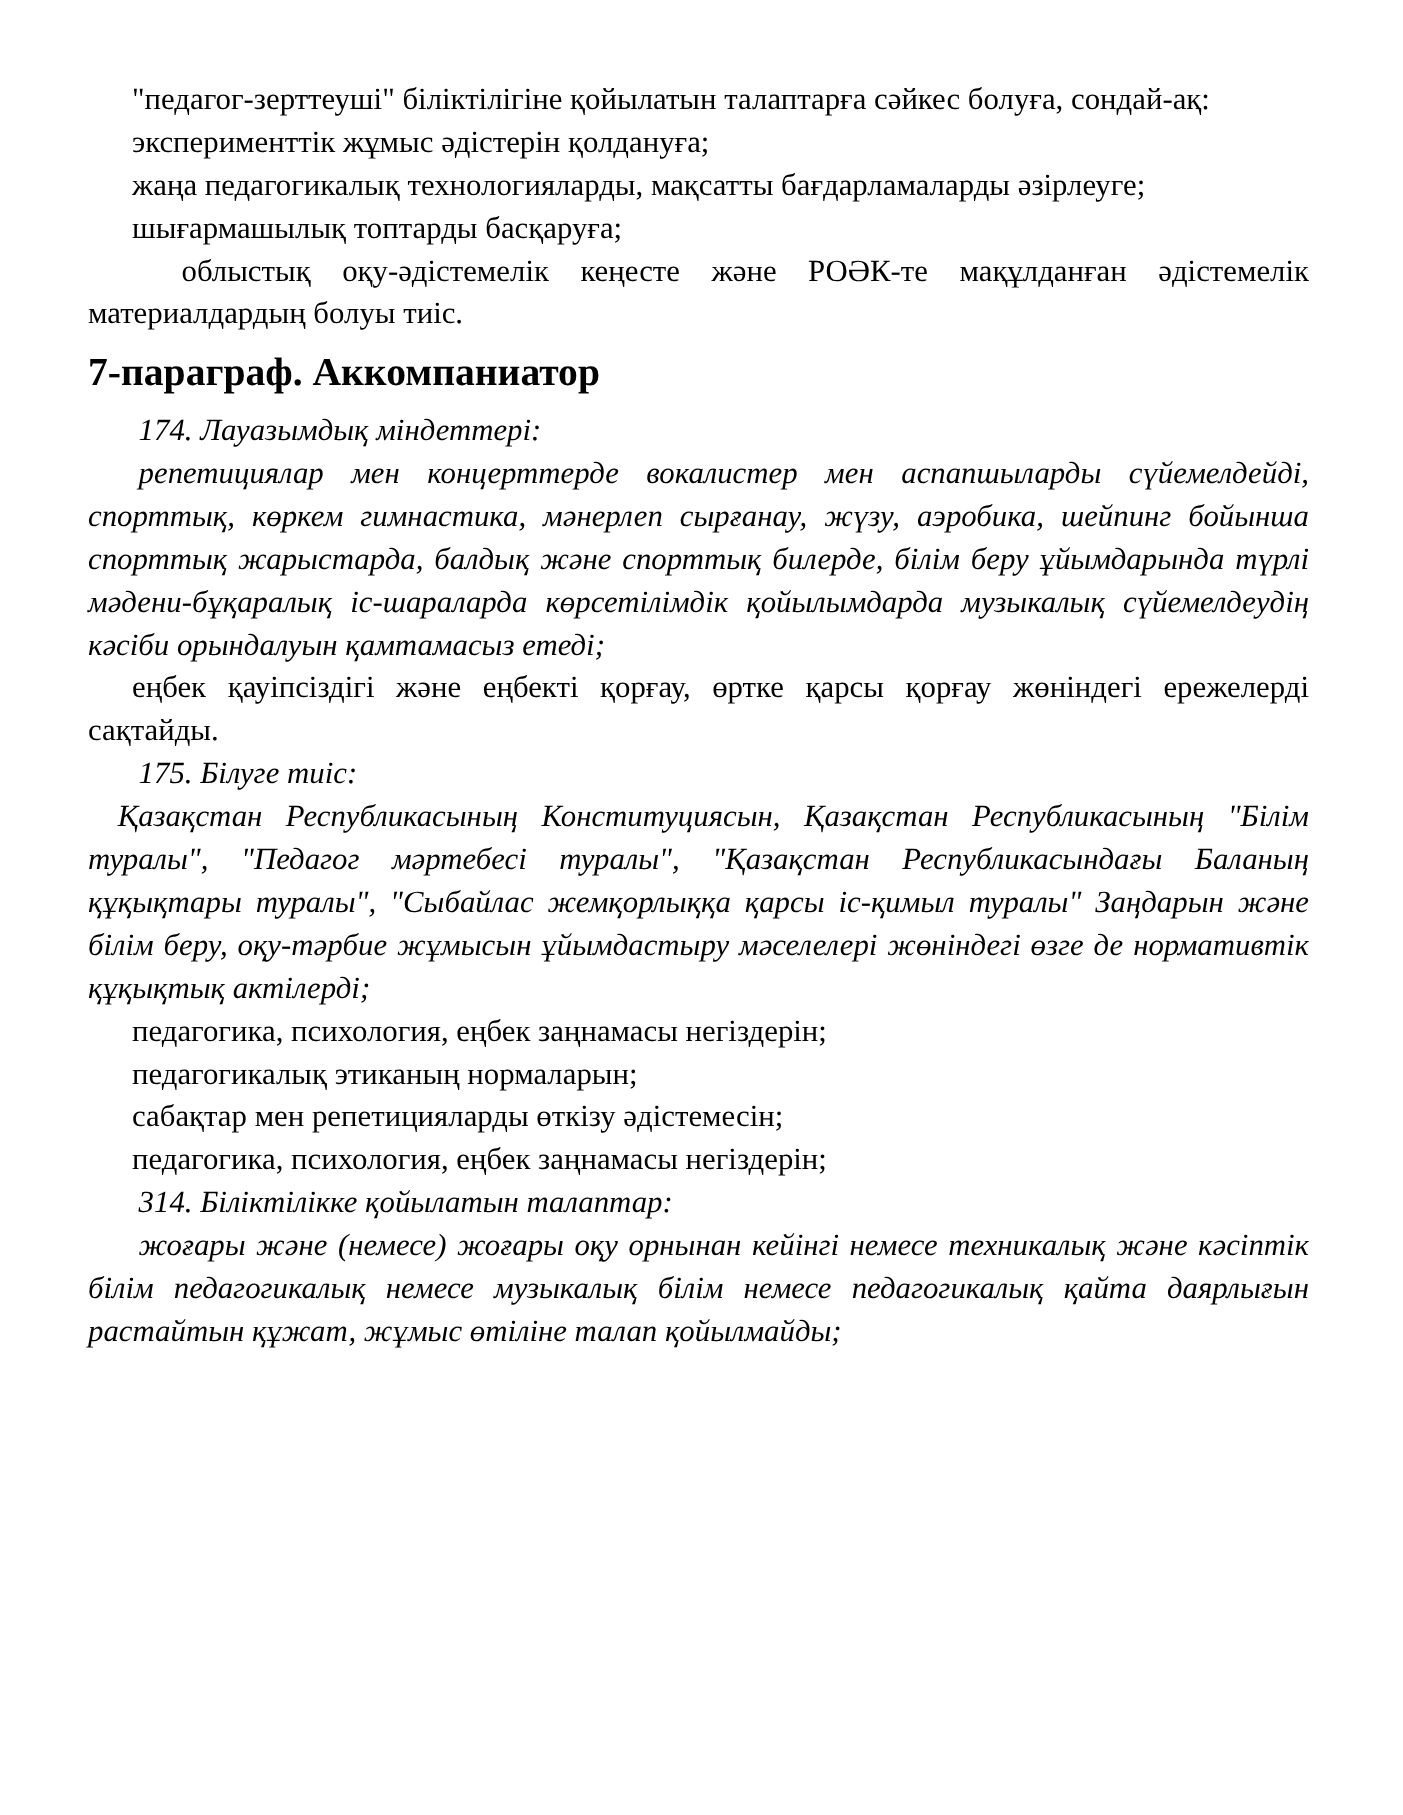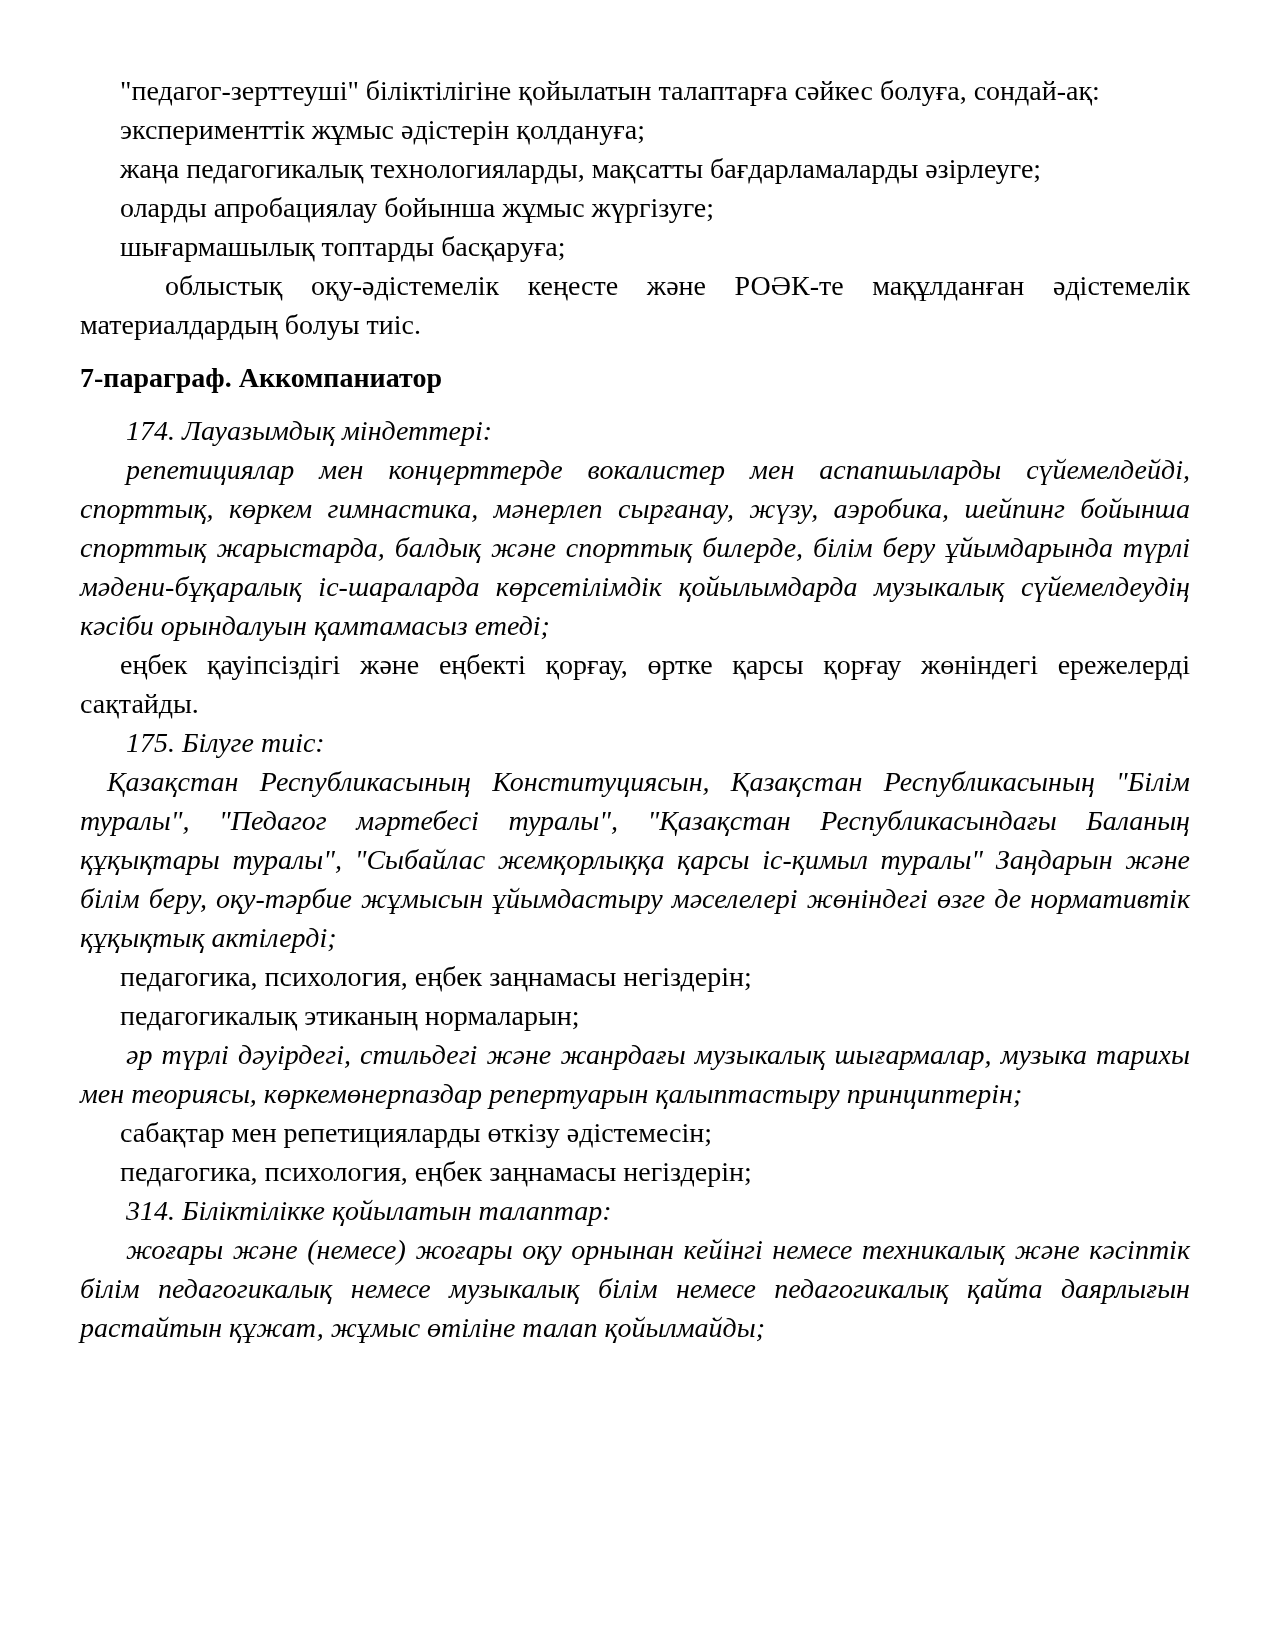--- a/index.html
+++ b/index.html
@@ -24,47 +24,45 @@
   .page p {
     margin: 0;
     text-align: justify;
     text-align-last: left;
   }
   .ind    { text-indent: 40px; }
   .ind-md { text-indent: 46px; font-style: italic; }
   .ind-sm { text-indent: 27px; font-style: italic; }
   .ind-xl { text-indent: 85px; }
   .section-heading {
-    font-size: 28px;
+    font-size: 36px;
     line-height: 39px;
     font-weight: bold;
     margin: 14px 0;
     text-align: left;
   }
 </style>
 </head>
 <body>
 
 <div class="page">
 
   <p class="ind">"педагог-зерттеуші" біліктілігіне қойылатын талаптарға сәйкес болуға, сондай-ақ:</p>
   <p class="ind">эксперименттік жұмыс әдістерін қолдануға;</p>
   <p class="ind">жаңа педагогикалық технологияларды, мақсатты бағдарламаларды әзірлеуге;</p>
-  <p class="ind">оларды апробациялау бойынша жұмыс жүргізуге;</p>
   <p class="ind">шығармашылық топтарды басқаруға;</p>
   <p class="ind-xl">облыстық оқу-әдістемелік кеңесте және РОӘК-те мақұлданған әдістемелік материалдардың болуы тиіс.</p>
 
   <h2 class="section-heading">7-параграф. Аккомпаниатор</h2>
 
   <p class="ind-md">174. Лауазымдық міндеттері:</p>
   <p class="ind-md">репетициялар мен концерттерде вокалистер мен аспапшыларды сүйемелдейді, спорттық, көркем гимнастика, мәнерлеп сырғанау, жүзу, аэробика, шейпинг бойынша спорттық жарыстарда, балдық және спорттық билерде, білім беру ұйымдарында түрлі мәдени-бұқаралық іс-шараларда көрсетілімдік қойылымдарда музыкалық сүйемелдеудің кәсіби орындалуын қамтамасыз етеді;</p>
   <p class="ind">еңбек қауіпсіздігі және еңбекті қорғау, өртке қарсы қорғау жөніндегі ережелерді сақтайды.</p>
   <p class="ind-md">175. Білуге тиіс:</p>
   <p class="ind-sm">Қазақстан Республикасының Конституциясын, Қазақстан Республикасының "Білім туралы", "Педагог мәртебесі туралы", "Қазақстан Республикасындағы Баланың құқықтары туралы", "Сыбайлас жемқорлыққа қарсы іс-қимыл туралы" Заңдарын және білім беру, оқу-тәрбие жұмысын ұйымдастыру мәселелері жөніндегі өзге де нормативтік құқықтық актілерді;</p>
   <p class="ind">педагогика, психология, еңбек заңнамасы негіздерін;</p>
   <p class="ind">педагогикалық этиканың нормаларын;</p>
-  <p class="ind-md">әр түрлі дәуірдегі, стильдегі және жанрдағы музыкалық шығармалар, музыка тарихы мен теориясы, көркемөнерпаздар репертуарын қалыптастыру принциптерін;</p>
   <p class="ind">сабақтар мен репетицияларды өткізу әдістемесін;</p>
   <p class="ind">педагогика, психология, еңбек заңнамасы негіздерін;</p>
   <p class="ind-md">314. Біліктілікке қойылатын талаптар:</p>
   <p class="ind-md">жоғары және (немесе) жоғары оқу орнынан кейінгі немесе техникалық және кәсіптік білім педагогикалық немесе музыкалық білім немесе педагогикалық қайта даярлығын растайтын құжат, жұмыс өтіліне талап қойылмайды;</p>
 
 </div>
 
 </body></html>

